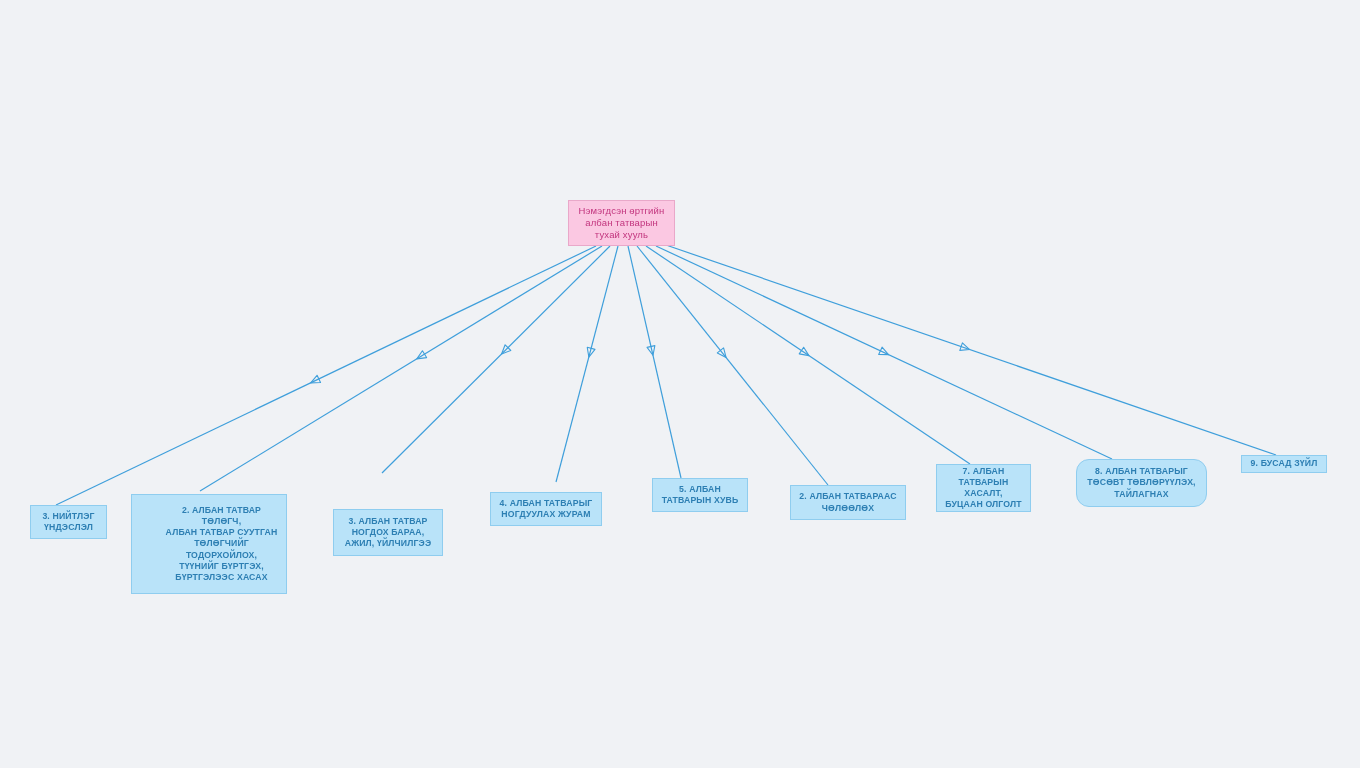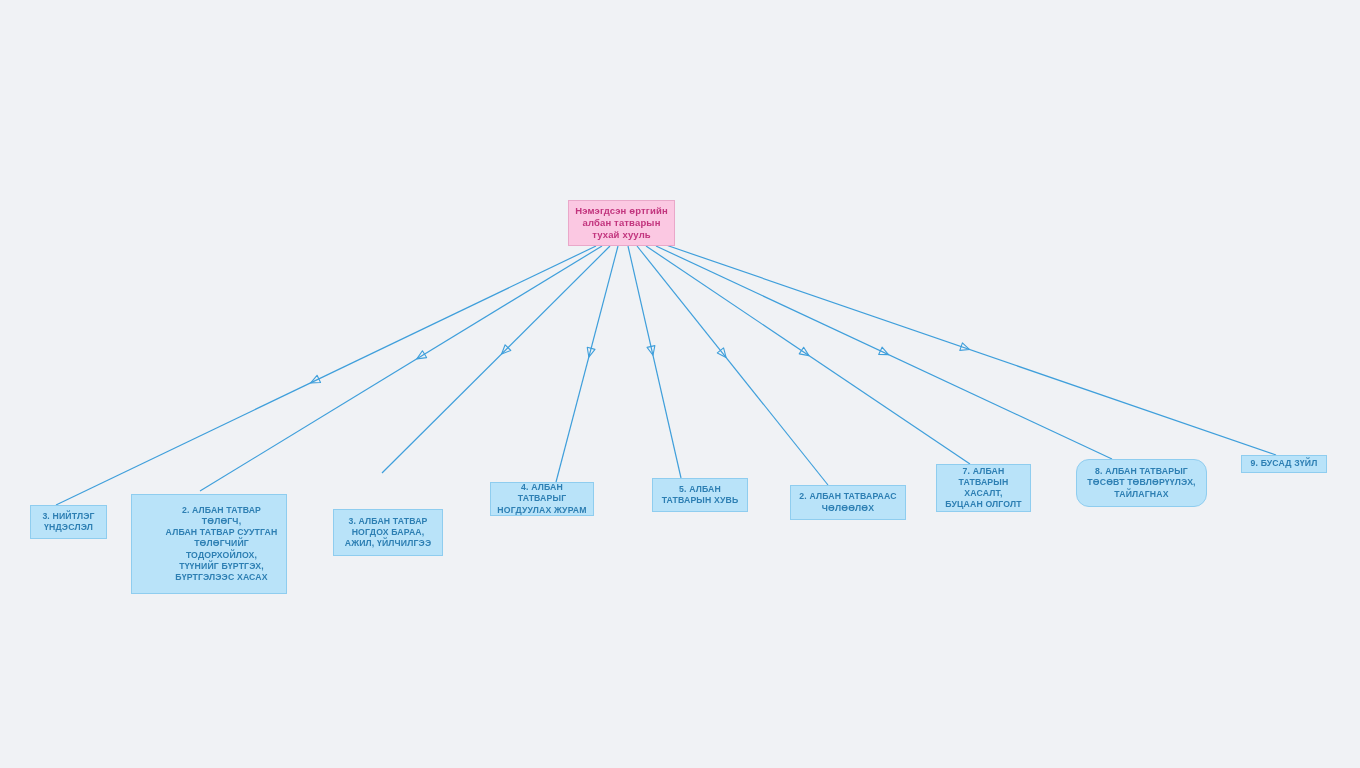--- a/index.html
+++ b/index.html
@@ -39,21 +39,21 @@
     line-height: 1.28;
     letter-spacing: 0.15px;
     padding: 4px 6px;
     white-space: pre-line;
   }
   .node.root {
     background: #fbc8e2;
     border: 1px solid #e9a8c9;
     color: #c2357e;
     font-size: 9.5px;
-    font-weight: 700;
+    font-weight: 400;
   }
   .node.leaf {
     background: #b9e3f9;
     border: 1px solid #8fcdef;
     color: #2d7fb3;
     font-size: 8.7px;
     font-weight: 700;
   }
 </style>
 </head>
@@ -105,21 +105,21 @@
       <div class="node leaf" style="left: 30px; top: 505px; width: 77px; height: 34px;"><span>3. НИЙТЛЭГ
 ҮНДЭСЛЭЛ</span></div>
       <div class="node leaf" style="left: 131px; top: 494px; width: 156px; height: 100px; padding-left: 31px;"><span>2. АЛБАН ТАТВАР ТӨЛӨГЧ,
 АЛБАН ТАТВАР СУУТГАН
 ТӨЛӨГЧИЙГ ТОДОРХОЙЛОХ,
 ТҮҮНИЙГ БҮРТГЭХ,
 БҮРТГЭЛЭЭС ХАСАХ</span></div>
       <div class="node leaf" style="left: 333px; top: 473px; width: 110px; height: 47px; margin-top: 36px;"><span>3. АЛБАН ТАТВАР
 НОГДОХ БАРАА,
 АЖИЛ, ҮЙЛЧИЛГЭЭ</span></div>
-      <div class="node leaf" style="left: 490px; top: 482px; width: 104px; height: 34px;"><span>4. АЛБАН ТАТВАРЫГ
+      <div class="node leaf" style="left: 490px; top: 492px; width: 112px; height: 34px;"><span>4. АЛБАН ТАТВАРЫГ
 НОГДУУЛАХ ЖУРАМ</span></div>
       <div class="node leaf" style="left: 652px; top: 478px; width: 96px; height: 34px;"><span>5. АЛБАН
 ТАТВАРЫН ХУВЬ</span></div>
       <div class="node leaf" style="left: 790px; top: 485px; width: 116px; height: 35px;"><span>2. АЛБАН ТАТВАРААС
 ЧӨЛӨӨЛӨХ</span></div>
       <div class="node leaf" style="left: 936px; top: 464px; width: 95px; height: 48px;"><span>7. АЛБАН
 ТАТВАРЫН ХАСАЛТ,
 БУЦААН ОЛГОЛТ</span></div>
       <div class="node leaf" style="left: 1076px; top: 459px; width: 131px; height: 48px; border-radius: 13px;"><span>8. АЛБАН ТАТВАРЫГ
 ТӨСӨВТ ТӨВЛӨРҮҮЛЭХ,

